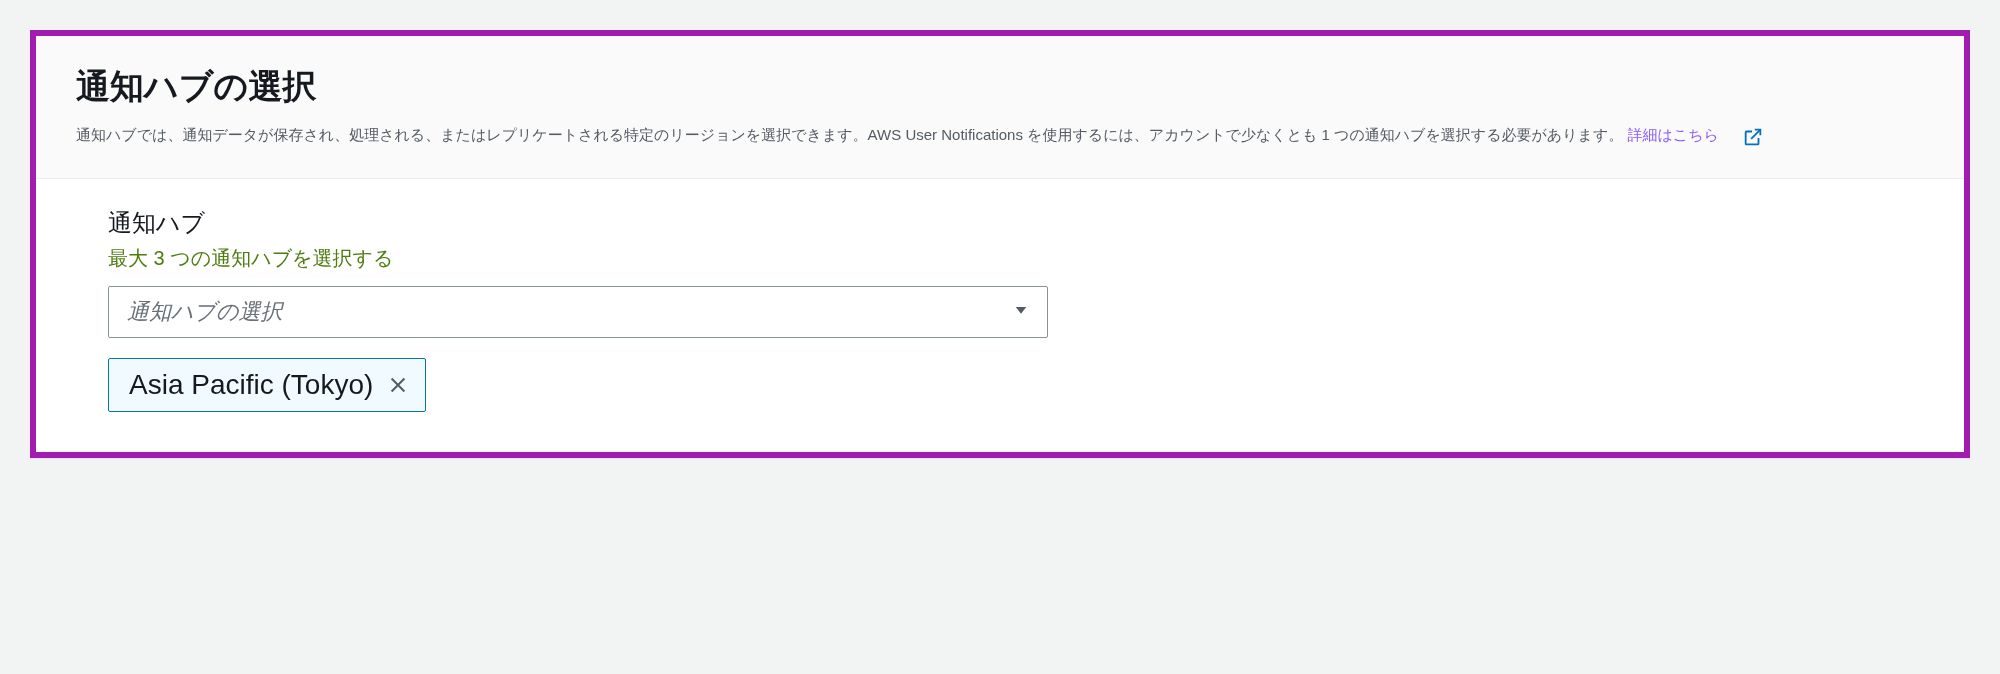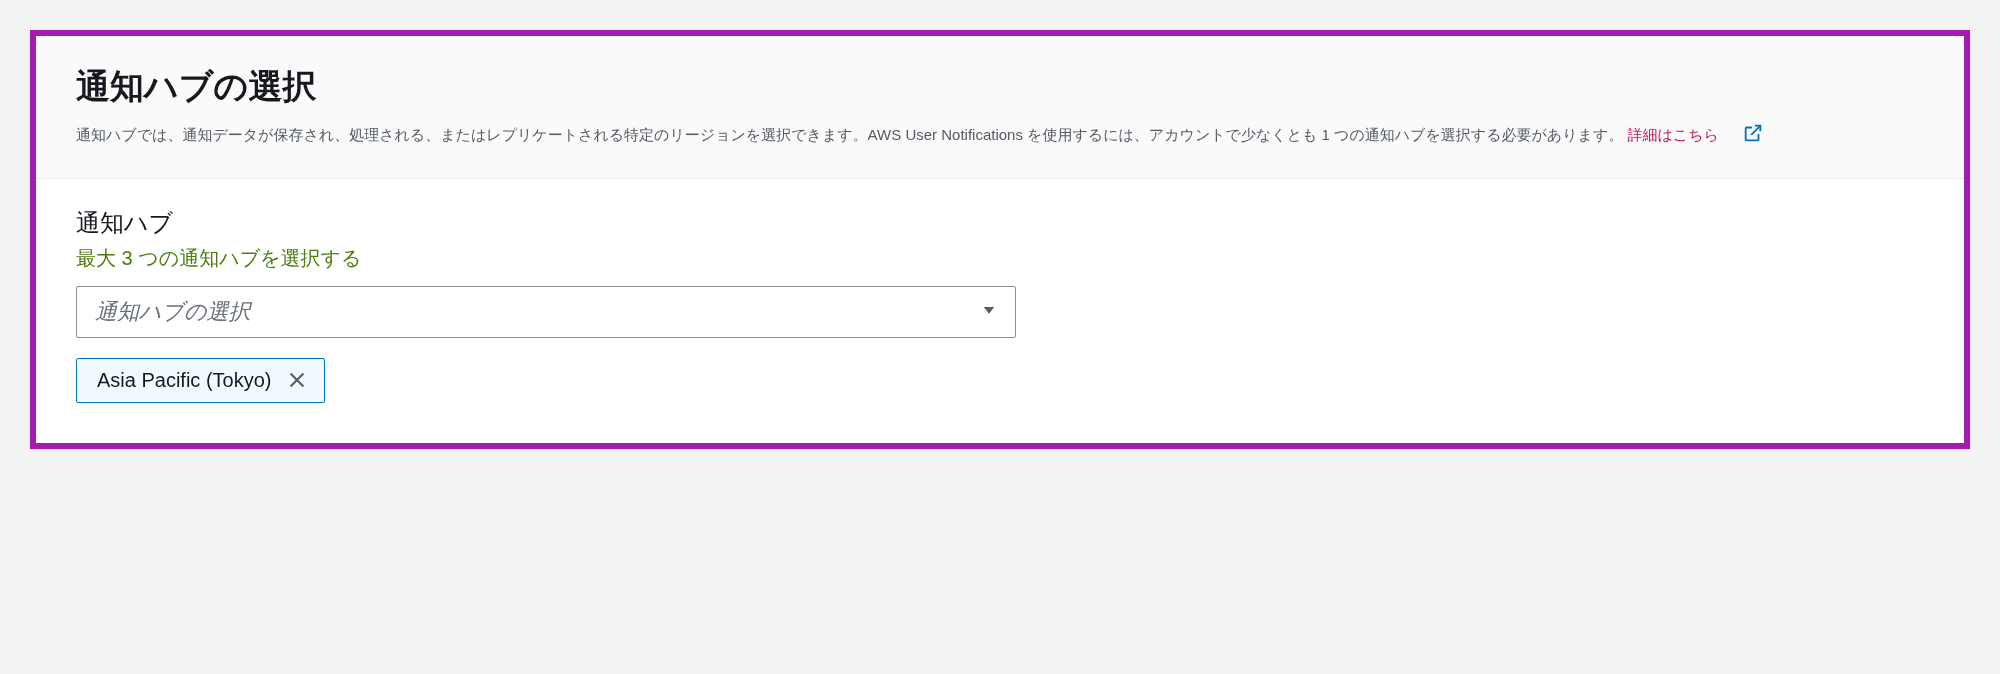--- a/index.html
+++ b/index.html
@@ -28,35 +28,36 @@
       font-weight: 700;
       color: #16191f;
       margin-bottom: 12px;
     }
     .panel-description {
       font-size: 15px;
       color: #545b64;
       line-height: 1.7;
     }
     .learn-more-link {
-      color: #be185d;
+      color: #8b5cf6;
       text-decoration: none;
       display: inline-flex;
-      align-items: flex-start;
+      align-items: flex-end;
       gap: 23px;
     }
     .external-icon {
       width: 22px;
       height: 22px;
       stroke: #0073bb;
       stroke-width: 2;
       fill: none;
     }
     .panel-body {
       padding: 28px 52px 40px 40px;
+      margin-left: 32px;
     }
     .field-label {
       font-size: 24px;
       color: #16191f;
       margin-bottom: 6px;
     }
     .field-hint {
       font-size: 20px;
       color: #4d7c0f;
       margin-bottom: 14px;
@@ -99,21 +100,21 @@
       gap: 10px;
     }
     .token {
       display: inline-flex;
       align-items: center;
       gap: 14px;
       border: 1px solid #0073bb;
       border-radius: 2px;
       background: #f1faff;
       padding: 10px 16px 10px 20px;
-      font-size: 20px;
+      font-size: 28px;
       color: #16191f;
     }
     .token-dismiss {
       background: none;
       border: none;
       padding: 0;
       cursor: pointer;
       display: flex;
       align-items: center;
     }

